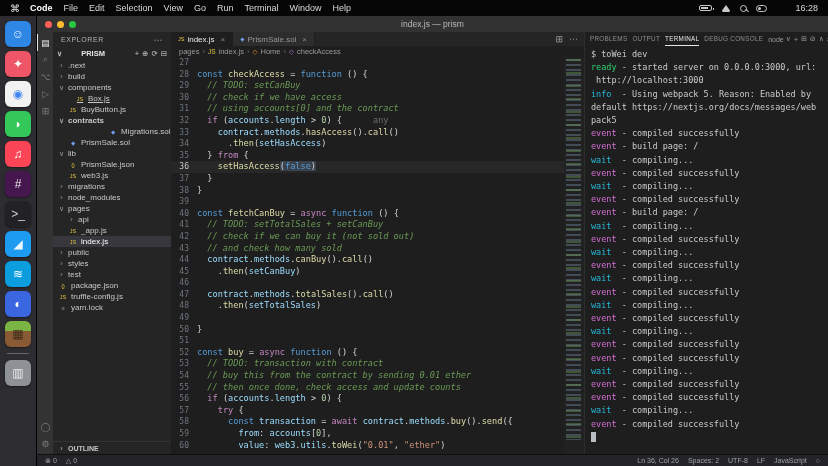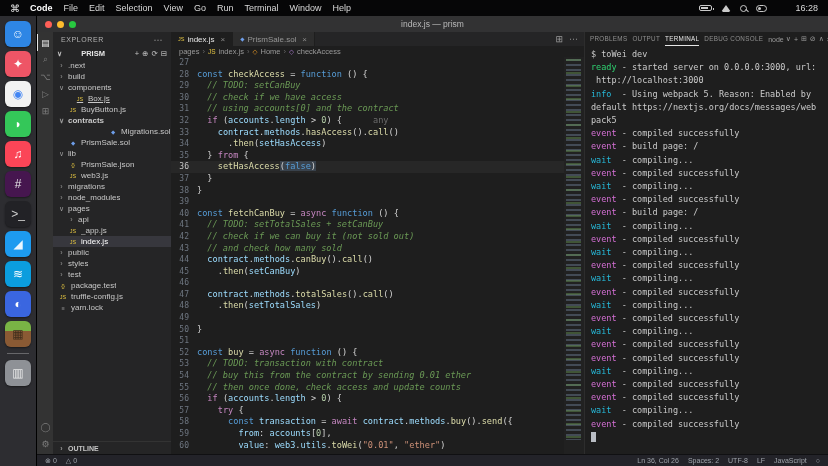--- a/index.html
+++ b/index.html
@@ -293,21 +293,21 @@
               <div class="tree-row" data-name="tree-item-styles" style="padding-left: 5px;">
                 <span class="tree-chev" data-name="chevron-right-icon">›</span>
                 <span class="tree-label" data-name="file-label">styles</span>
               </div>
               <div class="tree-row" data-name="tree-item-test" style="padding-left: 5px;">
                 <span class="tree-chev" data-name="chevron-right-icon">›</span>
                 <span class="tree-label" data-name="file-label">test</span>
               </div>
               <div class="tree-row" data-name="tree-item-package.json" style="padding-left: 5px;">
                 <span class="tree-ficon" data-name="json-file-icon" style="color: rgb(226, 195, 65);">{}</span>
-                <span class="tree-label" data-name="file-label">package.test</span>
+                <span class="tree-label" data-name="file-label">package.json</span>
               </div>
               <div class="tree-row" data-name="tree-item-truffle-config.js" style="padding-left: 5px;">
                 <span class="tree-ficon" data-name="js-file-icon" style="color: rgb(226, 195, 65);">JS</span>
                 <span class="tree-label" data-name="file-label">truffle-config.js</span>
               </div>
               <div class="tree-row" data-name="tree-item-yarn.lock" style="padding-left: 5px;">
                 <span class="tree-ficon" data-name="file-file-icon" style="color: rgb(138, 138, 138);">≡</span>
                 <span class="tree-label" data-name="file-label">yarn.lock</span>
               </div>
             </div>

